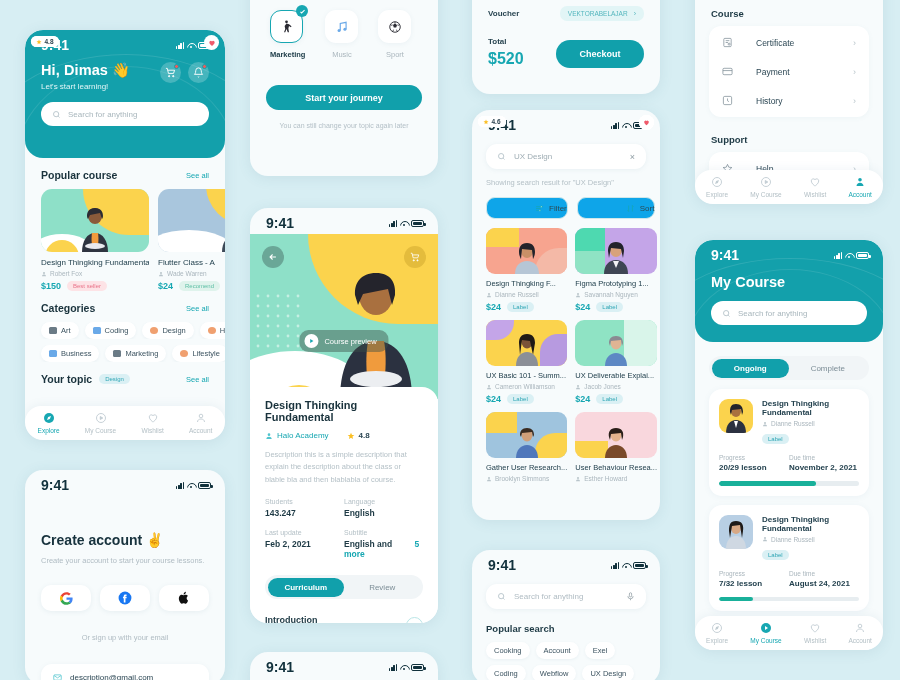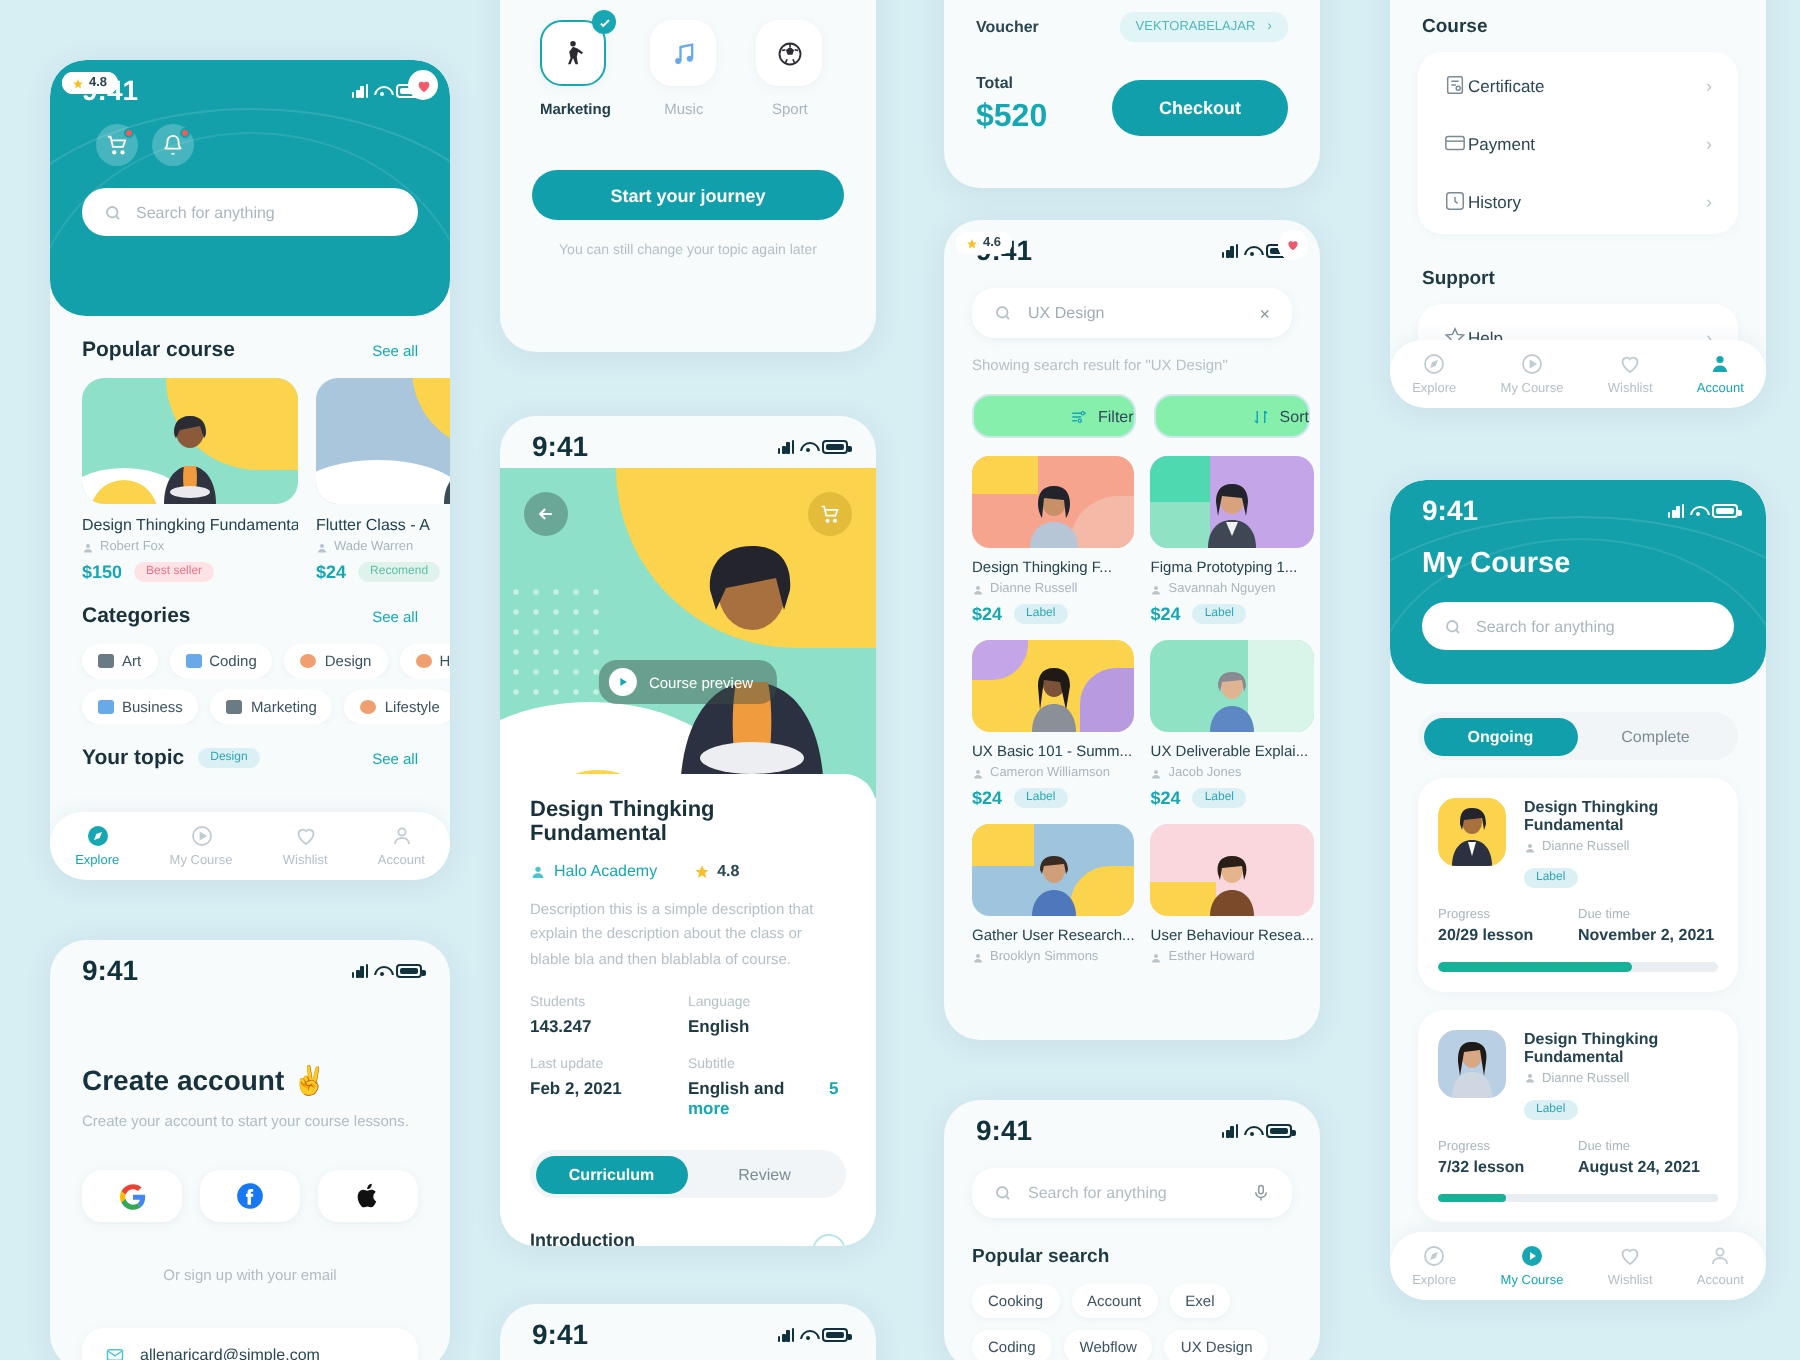--- a/index.html
+++ b/index.html
@@ -101,37 +101,37 @@
   
   .tabbar{position:absolute;bottom:0;left:0;right:0;height:34px;background:#fff;
     border-radius:16px 16px 18px 18px;display:flex;align-items:center;justify-content:space-around;
     box-shadow:0 -2px 8px rgba(90,130,150,.07);}
   .tab{display:flex;flex-direction:column;align-items:center;gap:3px;font-size:6.5px;color:#b4c0c6;}
   .tab.active{color:#17a7b2;}
 
   
   .btn-teal{background:#11a0ab;color:#fff;border-radius:15px;display:flex;align-items:center;
     justify-content:center;font-size:9px;font-weight:bold;}
-  .btn-out{background:#86efac;border:1px solid #cfe7ea;border-radius:9px;display:flex;align-items:center;
+  .btn-out{background:#0ea5e9;border:1px solid #cfe7ea;border-radius:9px;display:flex;align-items:center;
     justify-content:center;gap:5px;font-size:8px;color:#2b4b56;padding-left:48px;}
 
   .seg{display:flex;background:#f1f5f7;border-radius:14px;padding:2.5px;}
   .seg div{flex:1;display:flex;align-items:center;justify-content:center;font-size:8px;
     border-radius:12px;color:#7c8d96;height:19px;}
   .seg div.on{background:#11a0ab;color:#fff;font-weight:bold;}
 
   
   .grid2{display:grid;grid-template-columns:1fr 1fr;gap:8px;padding:0 14px;margin-top:9px;}
   .gthumb{height:46px;border-radius:9px;position:relative;overflow:hidden;}
   .gtitle{font-size:7.5px;color:#24424f;margin-top:5px;white-space:nowrap;overflow:hidden;}
 
   
   .list-card{background:#fff;border-radius:12px;margin:7px 14px 0 14px;padding:2px 0;
     box-shadow:0 1px 5px rgba(90,130,150,.06);}
-  .lrow{display:flex;align-items:center;gap:1px;padding:9px 13px;font-size:8.5px;color:#2c4754;}
+  .lrow{display:flex;align-items:center;gap:23px;padding:9px 13px;font-size:8.5px;color:#2c4754;}
   .chev{margin-left:auto;color:#b9c5cb;font-size:9px;}
 
   
   .mc-card{background:#fff;border-radius:13px;margin:9px 14px 0 14px;padding:10px;
     box-shadow:0 1px 6px rgba(90,130,150,.07);}
   .mc-top{display:flex;gap:9px;}
   .mc-thumb{width:34px;height:34px;border-radius:9px;flex:0 0 auto;overflow:hidden;position:relative;}
   .mc-title{font-size:8px;color:#24424f;font-weight:600;}
   .mc-auth{font-size:6.5px;color:#aab6bd;margin-top:3px;display:flex;align-items:center;gap:3px;}
   .mc-meta{display:flex;margin-top:9px;}
@@ -158,20 +158,27 @@
               <i></i>
               <i></i>
               <i></i>
               <i></i>
             </span>
           <span class="wifi"></span>
           <span class="batt"></span>
         </span>
       </div>
       <div class="hi-row" style="position:relative;z-index:2;">
+        <div>
+          <div class="hi-title">
+            <span>Hi, Dimas</span>
+            <span>👋</span>
+          </div>
+          <div class="hi-sub">Let's start learning!</div>
+        </div>
         <div style="display:flex;">
           <div class="round-btn">
             <svg class="ic" width="11" height="11" viewBox="0 0 24 24" fill="none" stroke="#fff" stroke-width="2">
               <circle cx="9" cy="20" r="1.4" fill="#fff"></circle>
                 <circle cx="18" cy="20" r="1.4" fill="#fff"></circle>
               <path d="M2 3h3l2.5 11h11L21 7H6"></path>
             </svg>
             <span class="dot-badge"></span>
           </div>
           <div class="round-btn">
@@ -385,21 +392,21 @@
             <path d="M17.3 14.5c0-3 2.4-4.4 2.5-4.5-1.4-2-3.5-2.3-4.2-2.3-1.8-.2-3.5 1-4.4 1-.9 0-2.3-1-3.8-1C5.5 7.7 3.6 8.9 2.6 10.8c-2 3.5-.5 8.7 1.5 11.6 1 1.4 2.1 3 3.6 2.9 1.4-.1 2-.9 3.7-.9s2.2.9 3.8.9c1.6 0 2.6-1.4 3.5-2.8 1.1-1.6 1.6-3.2 1.6-3.3-.1 0-3-1.2-3-4.7zM14.6 5.4c.8-1 1.3-2.3 1.2-3.7-1.2.1-2.6.8-3.4 1.8-.7.9-1.4 2.3-1.2 3.6 1.3.1 2.6-.7 3.4-1.7z"></path>
           </svg>
       </div>
     </div>
     <div style="text-align:center;font-size:7.5px;color:#b0bcc3;margin-top:22px;">Or sign up with your email</div>
     <div style="margin:22px 16px 0 16px;background:#fff;border-radius:11px;height:26px;display:flex;align-items:center;gap:8px;padding:0 12px;box-shadow:0 1px 5px rgba(90,130,150,.08);">
       <svg width="9" height="9" viewBox="0 0 24 24" fill="none" stroke="#4fc4cd" stroke-width="2">
           <rect x="2" y="5" width="20" height="14" rx="2.5"></rect>
           <path d="M3 7l9 6 9-6"></path>
         </svg>
-      <span style="font-size:8px;color:#2c4754;">allenaricard@simple.com</span>
+      <span style="font-size:8px;color:#2c4754;">description@gmail.com</span>
     </div>
   </div>
 
   <div class="phone" style="left:250px;top:-62px;width:188px;height:238px;">
     <div style="padding:72px 20px 0 20px;display:flex;gap:20px;">
       <div style="text-align:center;">
         <div style="width:33px;height:33px;border-radius:11px;background:#fff;border:1.6px solid #17a7b2;display:flex;align-items:center;justify-content:center;position:relative;box-shadow:0 1px 5px rgba(90,130,150,.08);">
           <svg width="15" height="15" viewBox="0 0 24 24">
             <circle cx="12" cy="4.5" r="2.2" fill="#2b2b33"></circle>
             <path d="M12 7l-3 4 1 5-2 5h2l2-5 2 5h2l-1-6 1-4 3 2 1-1.5-4-3z" fill="#2b2b33"></path>

